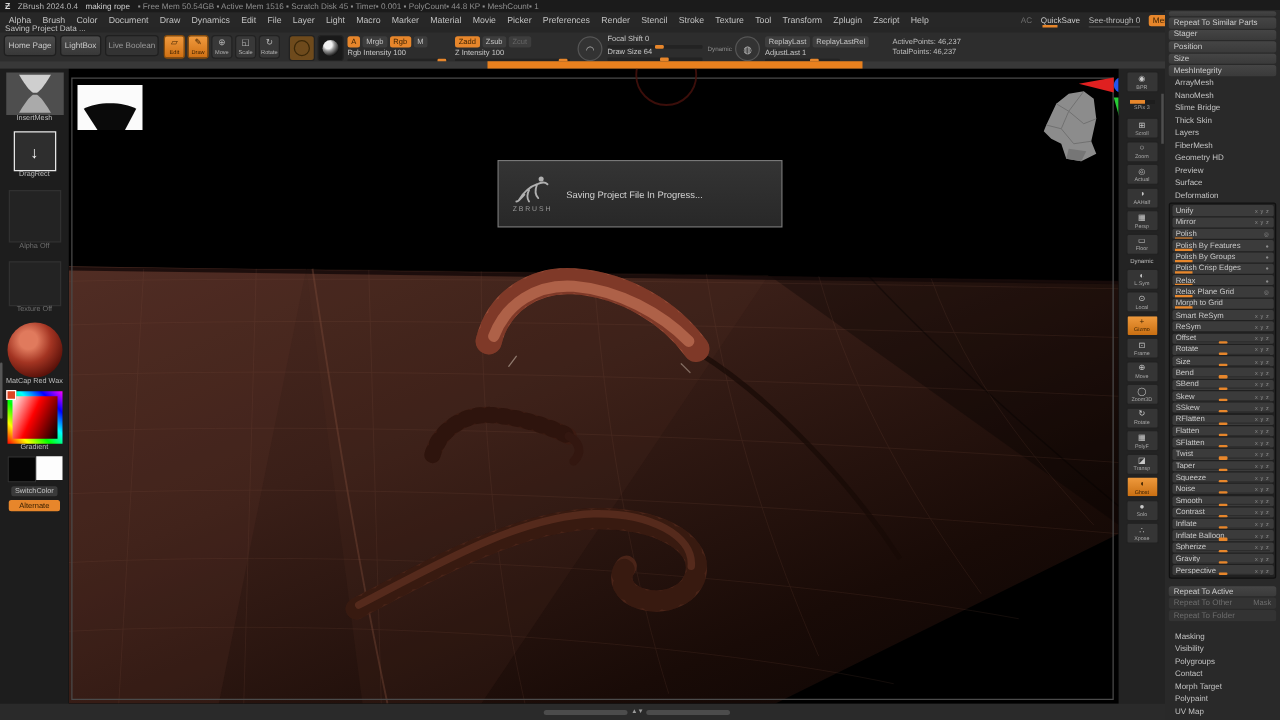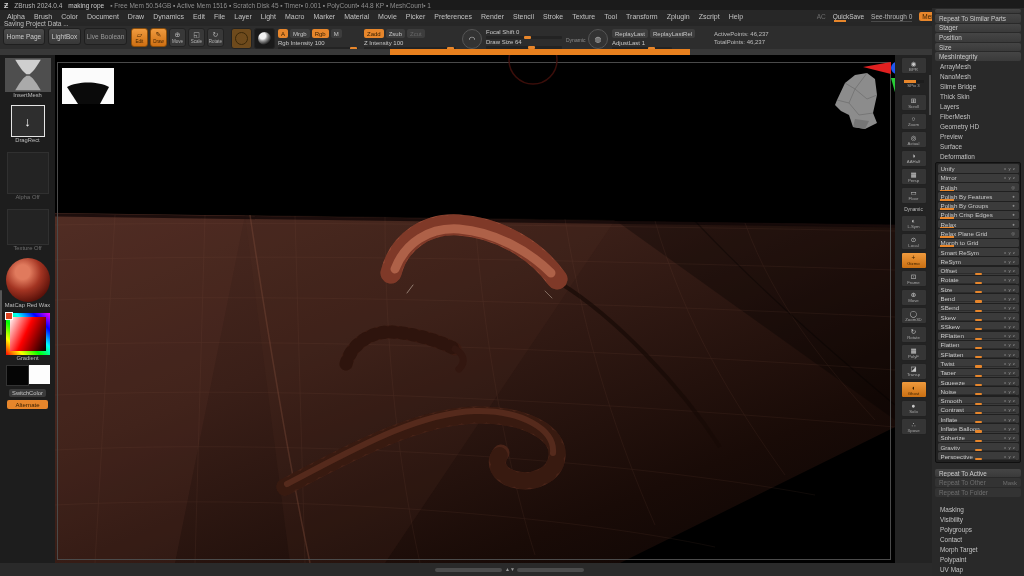--- a/index.html
+++ b/index.html
@@ -396,20 +396,30 @@
           <path d="M800,34 L794,48 L782,45"></path>
           <path d="M800,34 L812,44 L822,40"></path>
           <path d="M794,48 L804,60 L818,58"></path>
         </g>
       </g>
 
       <circle cx="478" cy="5" r="24" fill="none" stroke="#4a120c" stroke-width="1.5" opacity="0.8"></circle>
     </svg>
 
     
+    <div class="dialog">
+      <div class="dialog-logo">
+        <svg width="30" height="24" viewBox="0 0 30 26">
+          <circle cx="22.5" cy="3.5" r="2.2" fill="#b0b0b0"></circle>
+          <path d="M3,22 C8,14 13,10 19,8 M19,8 C22,6.5 26,6 28,8 M19,8 C17,13 17,17 20,20 M8,17 C5,20 3,23 1,23 M12,13 C10,17 10,20 12,23" stroke="#b0b0b0" stroke-width="1.6" fill="none" stroke-linecap="round"></path>
+        </svg>
+        <span class="brand">ZBRUSH</span>
+      </div>
+      <div class="dialog-msg">Saving Project File In Progress...</div>
+    </div>
   </div>
 
   <div class="right-strip">
 
   <div class="rs-item">
         <span class="rs-glyph">◉</span>
         <span class="rs-label">BPR</span>
       </div>
       <div class="rs-item spix">
         <span class="rs-glyph"></span>

